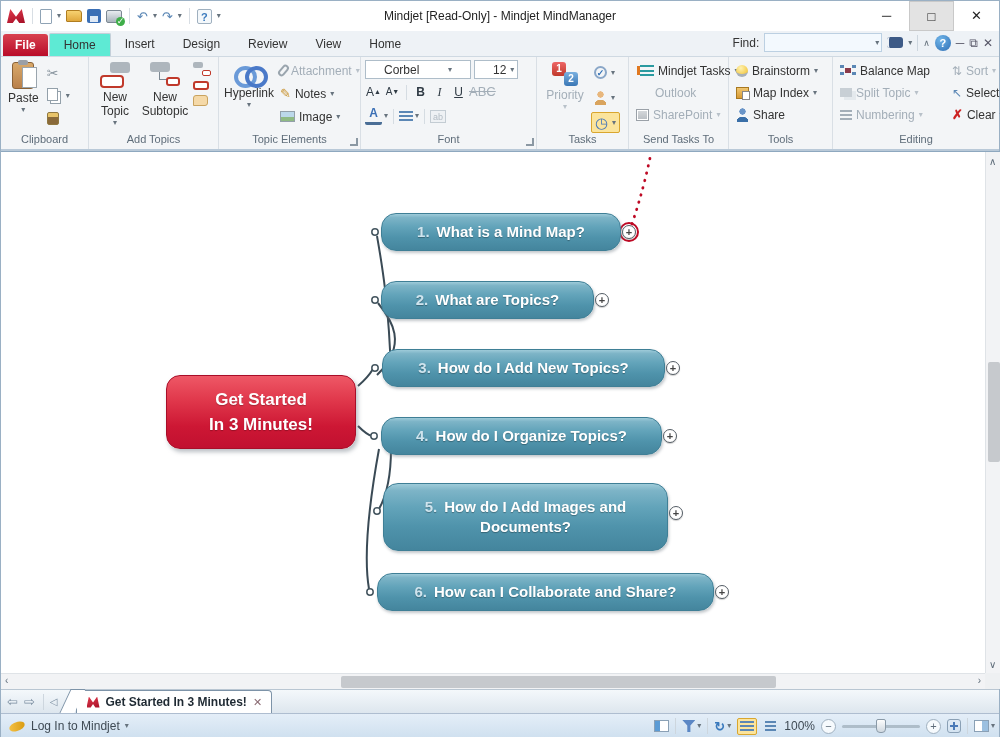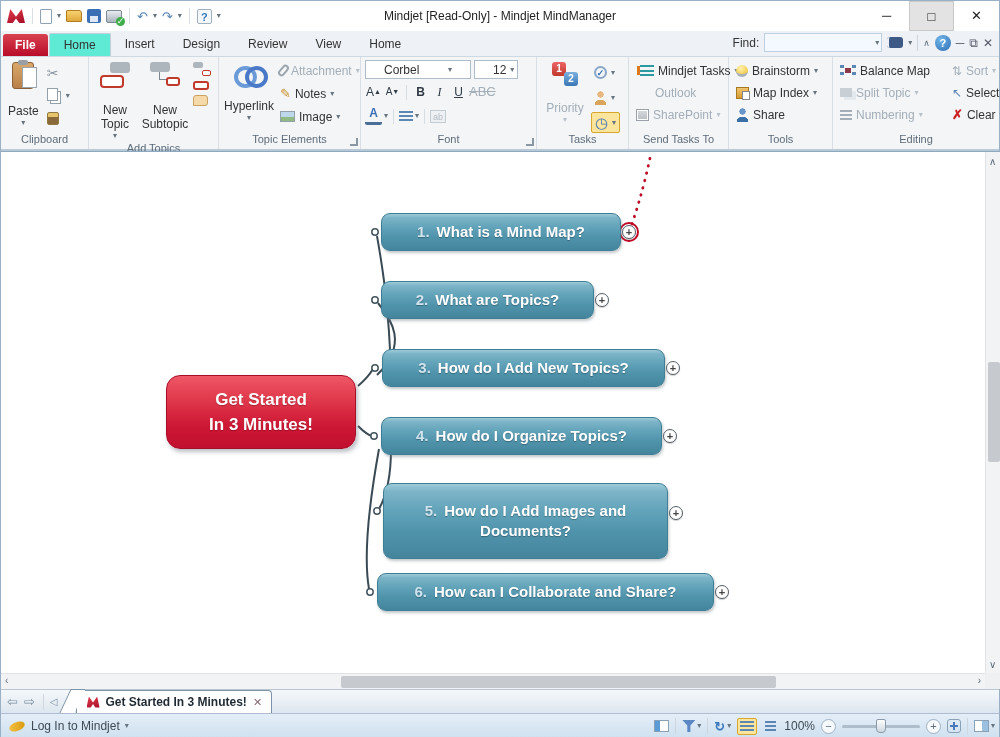--- a/index.html
+++ b/index.html
@@ -40,21 +40,21 @@
   .icon-helpball { width:16px; height:16px; background:radial-gradient(circle at 35% 30%,#6fb4e8,#2f6fb5); border-radius:50%; color:#fff; font-weight:bold; font-size:11px; line-height:16px; text-align:center; }
   .mdi { font-size:12px; color:#556; }
 
   
   .ribbon { position:absolute; left:0; top:56px; width:100%; height:94px; background:#f3f5f7; border-bottom:2px solid #b9c9d8; display:flex; }
   .rgroup { position:relative; display:flex; flex-direction:column; border-right:1px solid #d9dfe5; }
   .rcontent { flex:1; display:flex; align-items:flex-start; padding:3px 4px 0 4px; gap:2px; }
   .rlabel { height:16px; text-align:center; font-size:11px; color:#5f6d7a; }
   .launcher { position:absolute; right:2px; bottom:3px; width:8px; height:8px; border-right:2px solid #8b98a3; border-bottom:2px solid #8b98a3; }
   .bigbtn { display:flex; flex-direction:column; align-items:center; justify-content:flex-start; padding:2px 3px; border-radius:3px; text-align:center; line-height:1.15; }
-  .bigbtn .lbl { margin-top:16px; }
+  .bigbtn .lbl { margin-top:3px; }
   .col { display:flex; flex-direction:column; gap:2px; }
   .srow { display:flex; align-items:center; gap:4px; height:21px; padding:0 3px; border-radius:2px; white-space:nowrap; }
   .gray { color:#a3aeb8 !important; }
   .gray .caret { color:#b8c1c9; }
 
   .icon-clipboard { width:22px; height:27px; background:linear-gradient(#d9a96a,#b9804a); border:1px solid #8a6236; border-radius:3px; position:relative; }
   .icon-clipboard:before { content:""; position:absolute; left:5px; top:-3px; width:10px; height:5px; background:#9a9fa6; border-radius:2px; }
   .icon-clipboard:after { content:""; position:absolute; right:-4px; top:4px; width:13px; height:19px; background:#fff; border:1px solid #9aa5ae; }
   .icon-scissors { color:#8a96a0; font-size:14px; }
   .icon-copy { width:11px; height:13px; background:#fff; border:1px solid #93a0aa; box-shadow:3px 3px 0 -1px #fff, 3px 3px 0 0 #93a0aa; margin:0 4px 3px 0; }
@@ -112,21 +112,21 @@
      linear-gradient(#5b87b5,#5b87b5) left top/4px 3px no-repeat,
      linear-gradient(#5b87b5,#5b87b5) right top/4px 3px no-repeat,
      linear-gradient(#5b87b5,#5b87b5) left bottom/4px 3px no-repeat,
      linear-gradient(#5b87b5,#5b87b5) right bottom/4px 3px no-repeat; }
 
   
   .canvaswrap { position:absolute; left:0; top:150px; width:1000px; height:538px; background:#fff; border-top:1px solid #8ea8bf; }
   .maparea { position:absolute; left:0; top:0; width:984px; height:522px; overflow:hidden; background:#fff; }
   .topic { position:absolute; display:flex; align-items:center; justify-content:center; color:#fff; font-weight:bold; font-size:15px; text-shadow:0 1px 1px rgba(0,0,0,.3);
     background:linear-gradient(180deg,#9ecbd9 0%,#7db4c7 10%,#63a4ba 35%,#4f93ab 65%,#44859d 100%);
-    border:1px solid #3f7f96; border-radius:9px; box-shadow:1px 2px 3px rgba(120,130,140,.45); padding:2px 10px; text-align:center; line-height:1.35; }
+    border:1px solid #3f7f96; border-radius:15px; box-shadow:1px 2px 3px rgba(120,130,140,.45); padding:2px 10px; text-align:center; line-height:1.35; }
   .topic .num { color:#cfe4ee; font-weight:600; margin-right:7px; }
   .central { position:absolute; display:flex; flex-direction:column; align-items:center; justify-content:center; color:#fff; font-weight:bold; font-size:17px; line-height:1.5;
     background:linear-gradient(180deg,#ee5866 0%,#e23b4e 30%,#cd1734 70%,#c11030 100%);
     border:1px solid #a80e28; border-radius:14px; box-shadow:2px 3px 4px rgba(120,130,140,.5); text-shadow:0 1px 1px rgba(0,0,0,.25); }
   .plusbtn { position:absolute; width:14px; height:14px; background:#fff; border:1px solid #555e66; border-radius:50%; color:#444; font-size:11px; line-height:12px; text-align:center; font-weight:bold; box-shadow:0 1px 1px rgba(0,0,0,.2); }
   .vscroll { position:absolute; right:0; top:0; width:16px; height:522px; background:#f2f3f5; border-left:1px solid #dfe3e7; }
   .hscroll { position:absolute; left:0; bottom:0; width:984px; height:16px; background:#f2f3f5; border-top:1px solid #dfe3e7; }
   .scorner { position:absolute; right:0; bottom:0; width:16px; height:16px; background:#eef0f2; }
   .sarrow { position:absolute; color:#5f6d7a; font-size:10px; text-align:center; }
   .vthumb { position:absolute; left:2px; width:12px; border-radius:2px; background:#c6c9cd; }
@@ -468,21 +468,21 @@
         </div>
       <div class="topic" style="left:380px; top:129px; width:213px; height:38px">
           <span><span class="num">2.</span><span>What are Topics?</span></span>
         </div>
       <div class="topic" style="left:381px; top:197px; width:283px; height:38px">
           <span><span class="num">3.</span><span>How do I Add New Topics?</span></span>
         </div>
       <div class="topic" style="left:380px; top:265px; width:281px; height:38px">
           <span><span class="num">4.</span><span>How do I Organize Topics?</span></span>
         </div>
-      <div class="topic" style="left:382px; top:331px; width:285px; height:76px; padding:4px 26px">
+      <div class="topic" style="left:382px; top:331px; width:285px; height:68px; padding:4px 26px">
           <span><span class="num">5.</span><span>How do I Add Images and Documents?</span></span>
         </div>
       <div class="topic" style="left:376px; top:421px; width:337px; height:38px">
           <span><span class="num">6.</span><span>How can I Collaborate and Share?</span></span>
         </div>
 
       <div class="plusbtn" style="left:621px; top:73px">+</div>
       <div class="plusbtn" style="left:594px; top:141px">+</div>
       <div class="plusbtn" style="left:665px; top:209px">+</div>
       <div class="plusbtn" style="left:662px; top:277px">+</div>

